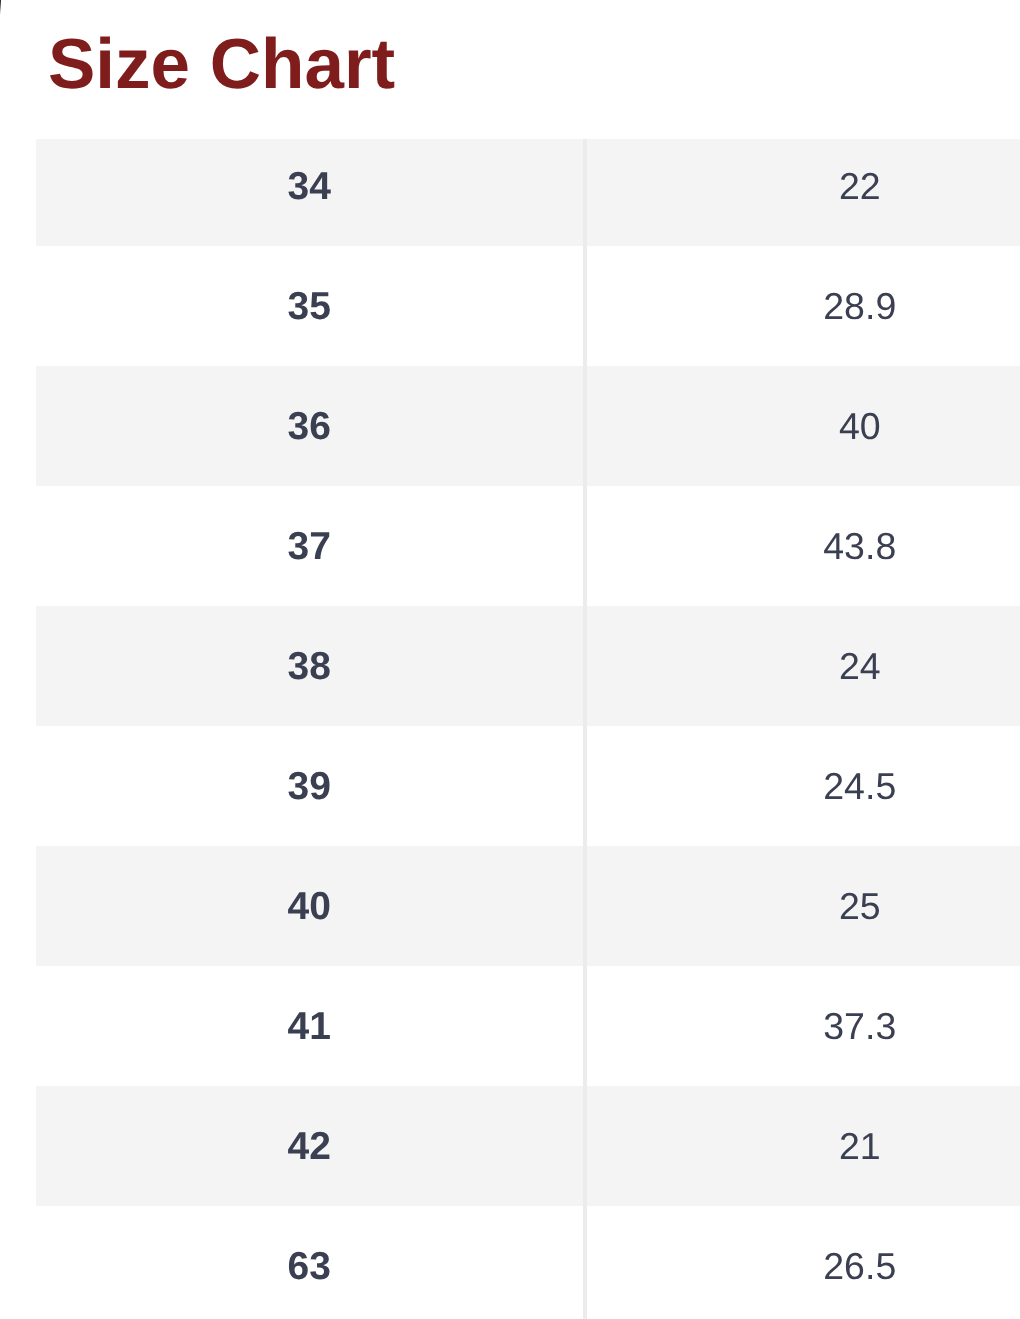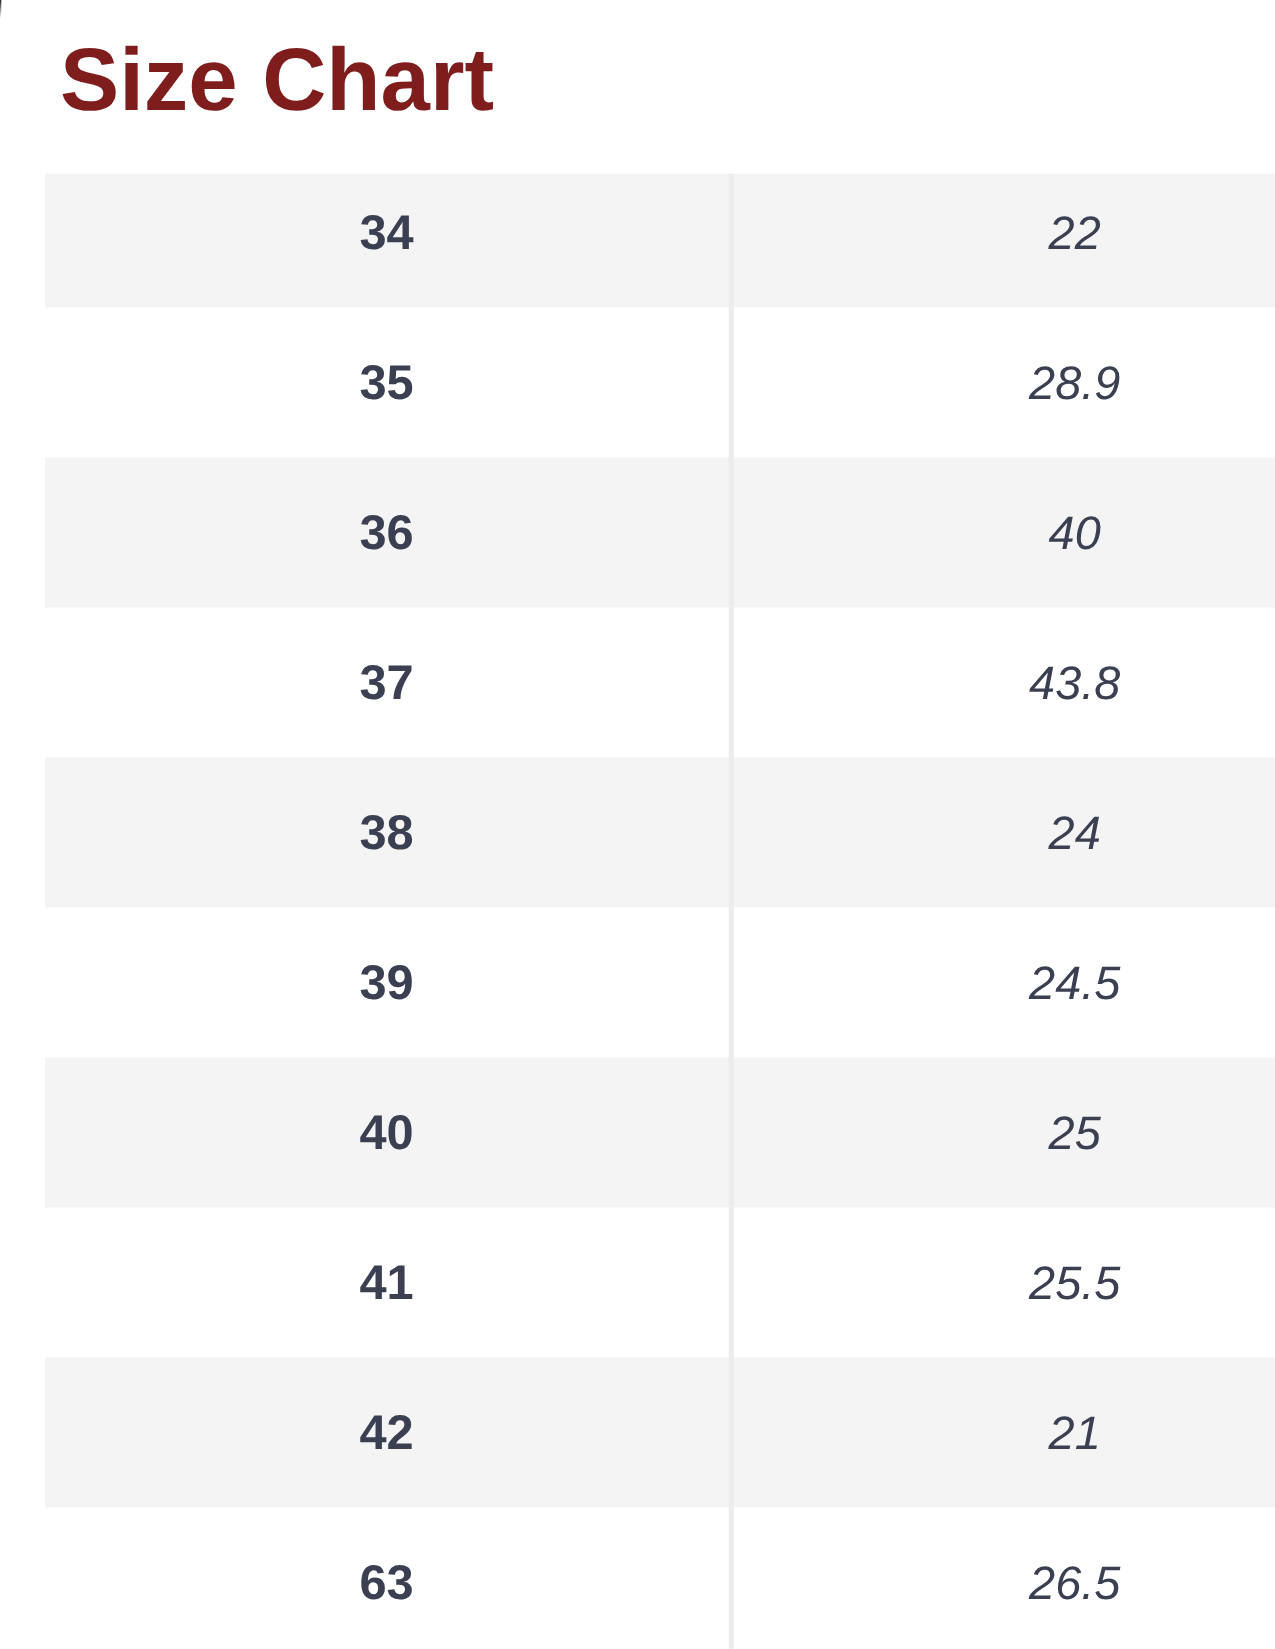--- a/index.html
+++ b/index.html
@@ -74,21 +74,20 @@
     font-size: 39px;
     font-weight: 700;
   }
   .size-table td.col-length {
     font-size: 37.5px;
     font-weight: 400;
     border-left: 4px solid #ececec;
   }
   .size-table td.col-length span {
     top: 0.2px;
-    font-style: italic;
   }
   .size-table tr.row-shaded td {
     background: #f4f4f4;
   }
   
   .size-table tr:first-child td {
     height: 107px;
     padding-bottom: 13px;
   }
 </style>
@@ -123,21 +122,21 @@
         <tr>
           <td class="col-size"><span>39</span></td>
           <td class="col-length"><span>24.5</span></td>
         </tr>
         <tr class="row-shaded">
           <td class="col-size"><span>40</span></td>
           <td class="col-length"><span>25</span></td>
         </tr>
         <tr>
           <td class="col-size"><span>41</span></td>
-          <td class="col-length"><span>25.5</span></td>
+          <td class="col-length"><span>37.3</span></td>
         </tr>
         <tr class="row-shaded">
           <td class="col-size"><span>42</span></td>
           <td class="col-length"><span>21</span></td>
         </tr>
         <tr>
           <td class="col-size"><span>63</span></td>
           <td class="col-length"><span>26.5</span></td>
         </tr>
       </tbody>

